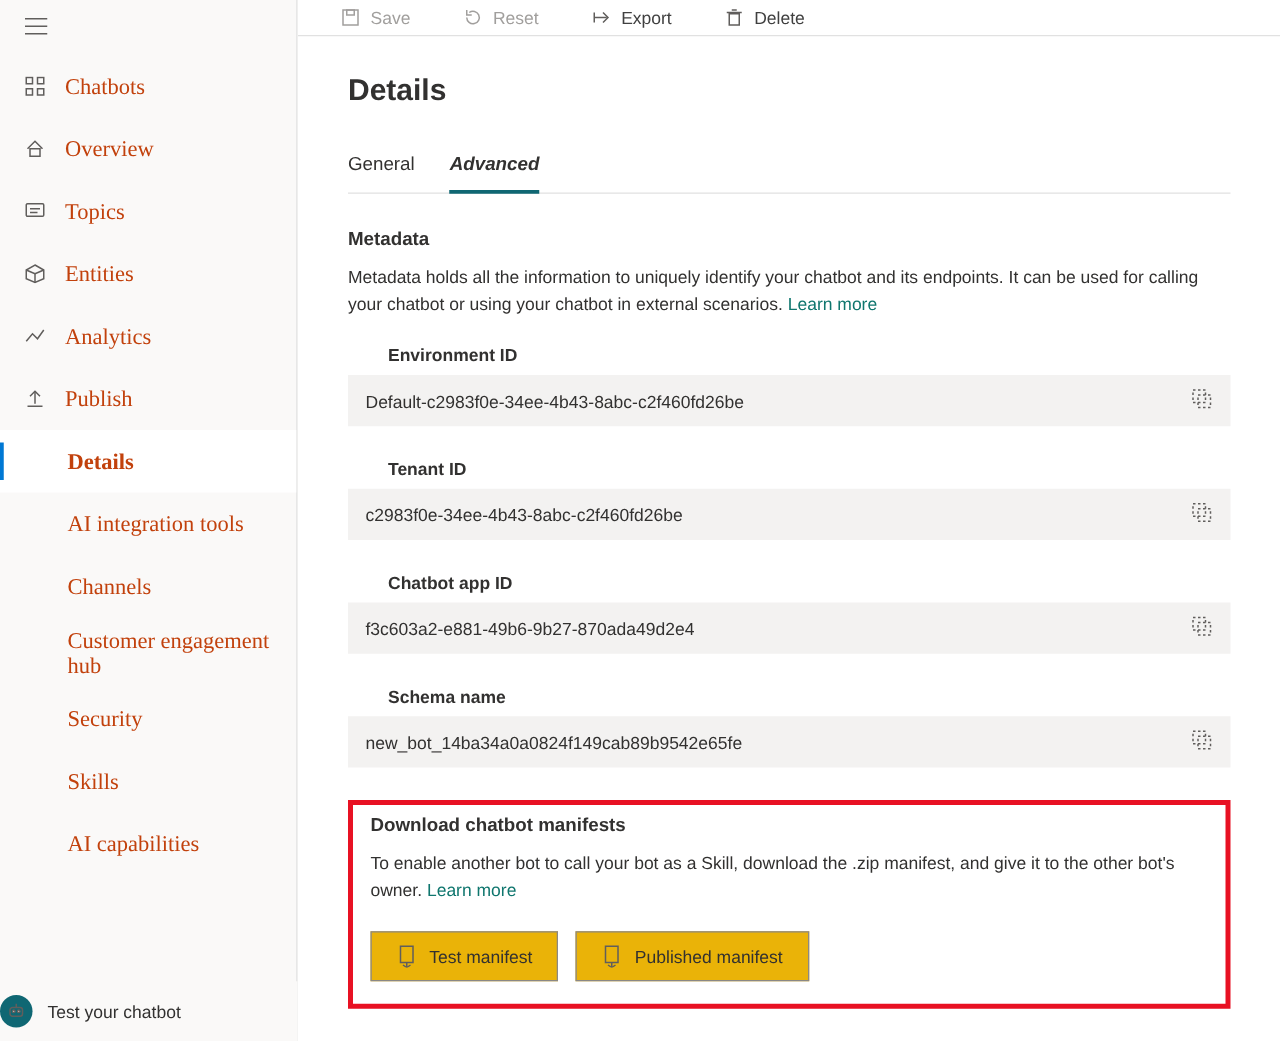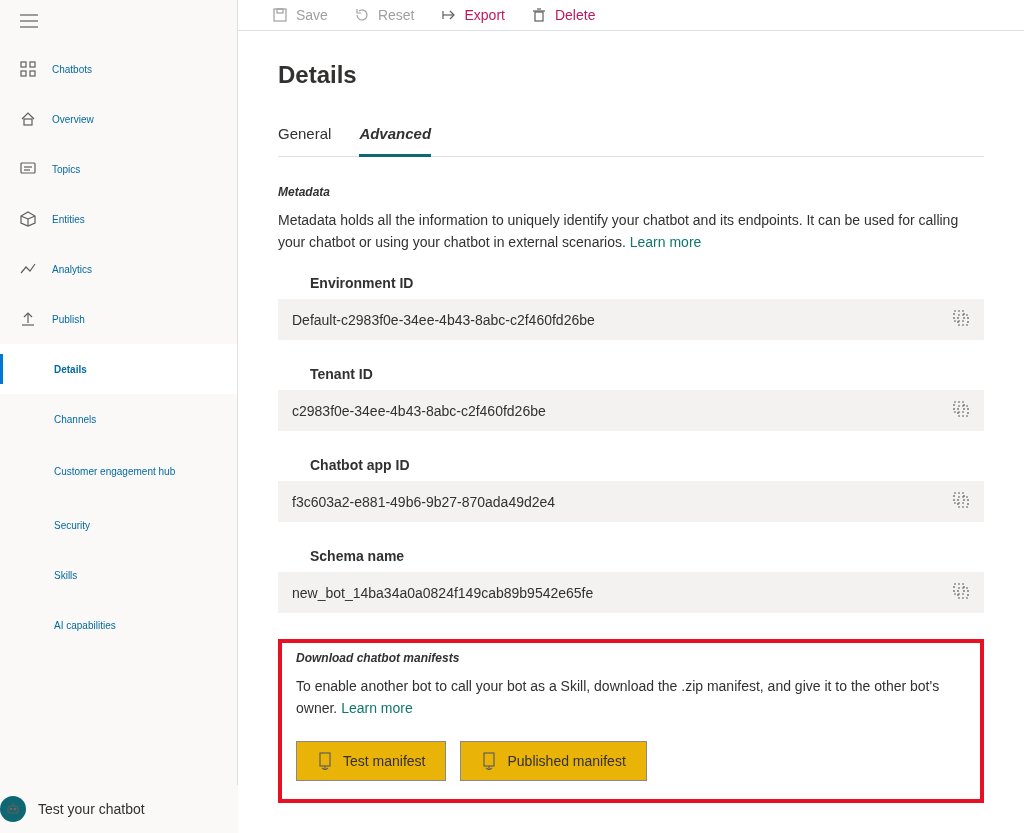--- a/index.html
+++ b/index.html
@@ -26,23 +26,24 @@
     display: flex;
     align-items: center;
     padding-left: 20px;
   }
   .nav-item {
     height: 50px;
     display: flex;
     align-items: center;
     padding-left: 20px;
     cursor: pointer;
-    color: #0369a1;
-    font-size: 10px;
+    color: #c2410c;
+    font-size: 18px;
     position: relative;
+    font-family: Liberation Serif, serif;
   }
   .nav-item .nav-icon { width: 32px; display: flex; align-items: center;}
   .nav-item.active { background: #fff; font-weight: 600; }
   .nav-item.selected-left::before {
     content: "";
     position: absolute;
     left: 0; top: 10px; bottom: 10px;
     width: 3px;
     background: #0078d4;
   }
@@ -55,39 +56,39 @@
     flex-direction: column;
     overflow: auto;
     position: relative;
   }
   .toolbar {
     height: 46px;
     border-bottom: 1px solid #e1e1e1;
     display: flex;
     align-items: center;
     padding-left: 24px;
-    gap: 6px;
+    gap: 22px;
   }
   .tbtn {
     display: flex; align-items: center;
     padding: 6px 10px;
-    color: #be185d;
+    color: #404040;
     cursor: pointer;
     gap: 8px;
   }
   .tbtn.disabled { color: #a19f9d; cursor: default; }
   .tbtn.disabled svg { stroke: #a19f9d; }
   .content {
     padding: 30px 40px;
   }
   h1.page-title { font-size: 24px; font-weight: 600; margin-bottom: 36px; }
   .tabs { display: flex; gap: 28px; border-bottom: 1px solid #e1e1e1; margin-bottom: 28px; }
   .tab { padding-bottom: 12px; cursor: pointer; font-size: 15px; }
   .tab.active { font-weight: 600; border-bottom: 3px solid #0f6773; margin-bottom: -1px; font-style: italic; }
-  .section-title { font-size: 12px; font-weight: 600; margin-bottom: 10px; font-style: italic; }
+  .section-title { font-size: 15px; font-weight: 600; margin-bottom: 10px; }
   .section-desc { color: #323130; line-height: 22px; margin-bottom: 22px; font-size: 14px; max-width: 720px;}
   .link { color: #0f766e; cursor: pointer; }
   .field-label { font-weight: 600; margin-bottom: 8px; font-size: 14px; margin-left: 32px; }
   .field-box {
     background: #f3f2f1;
     padding: 10px 14px;
     display: flex;
     align-items: center;
     justify-content: space-between;
     margin-bottom: 26px;
@@ -202,20 +203,23 @@
           <polyline points="4,6 8,2 12,6"></polyline>
           <line x1="2" y1="14" x2="14" y2="14"></line>
         </svg>
     </span>
     <span>Publish</span>
   </div>
 
 
   <div class="nav-item nav-sub active selected-left">
     <span>Details</span>
+  </div>
+  <div class="nav-item nav-sub">
+    <span>AI integration tools</span>
   </div>
   <div class="nav-item nav-sub">
     <span>Channels</span>
   </div>
   <div class="nav-item nav-sub" style="height:56px;line-height:20px">
     <span>Customer engagement hub</span>
   </div>
   <div class="nav-item nav-sub">
     <span>Security</span>
   </div>

